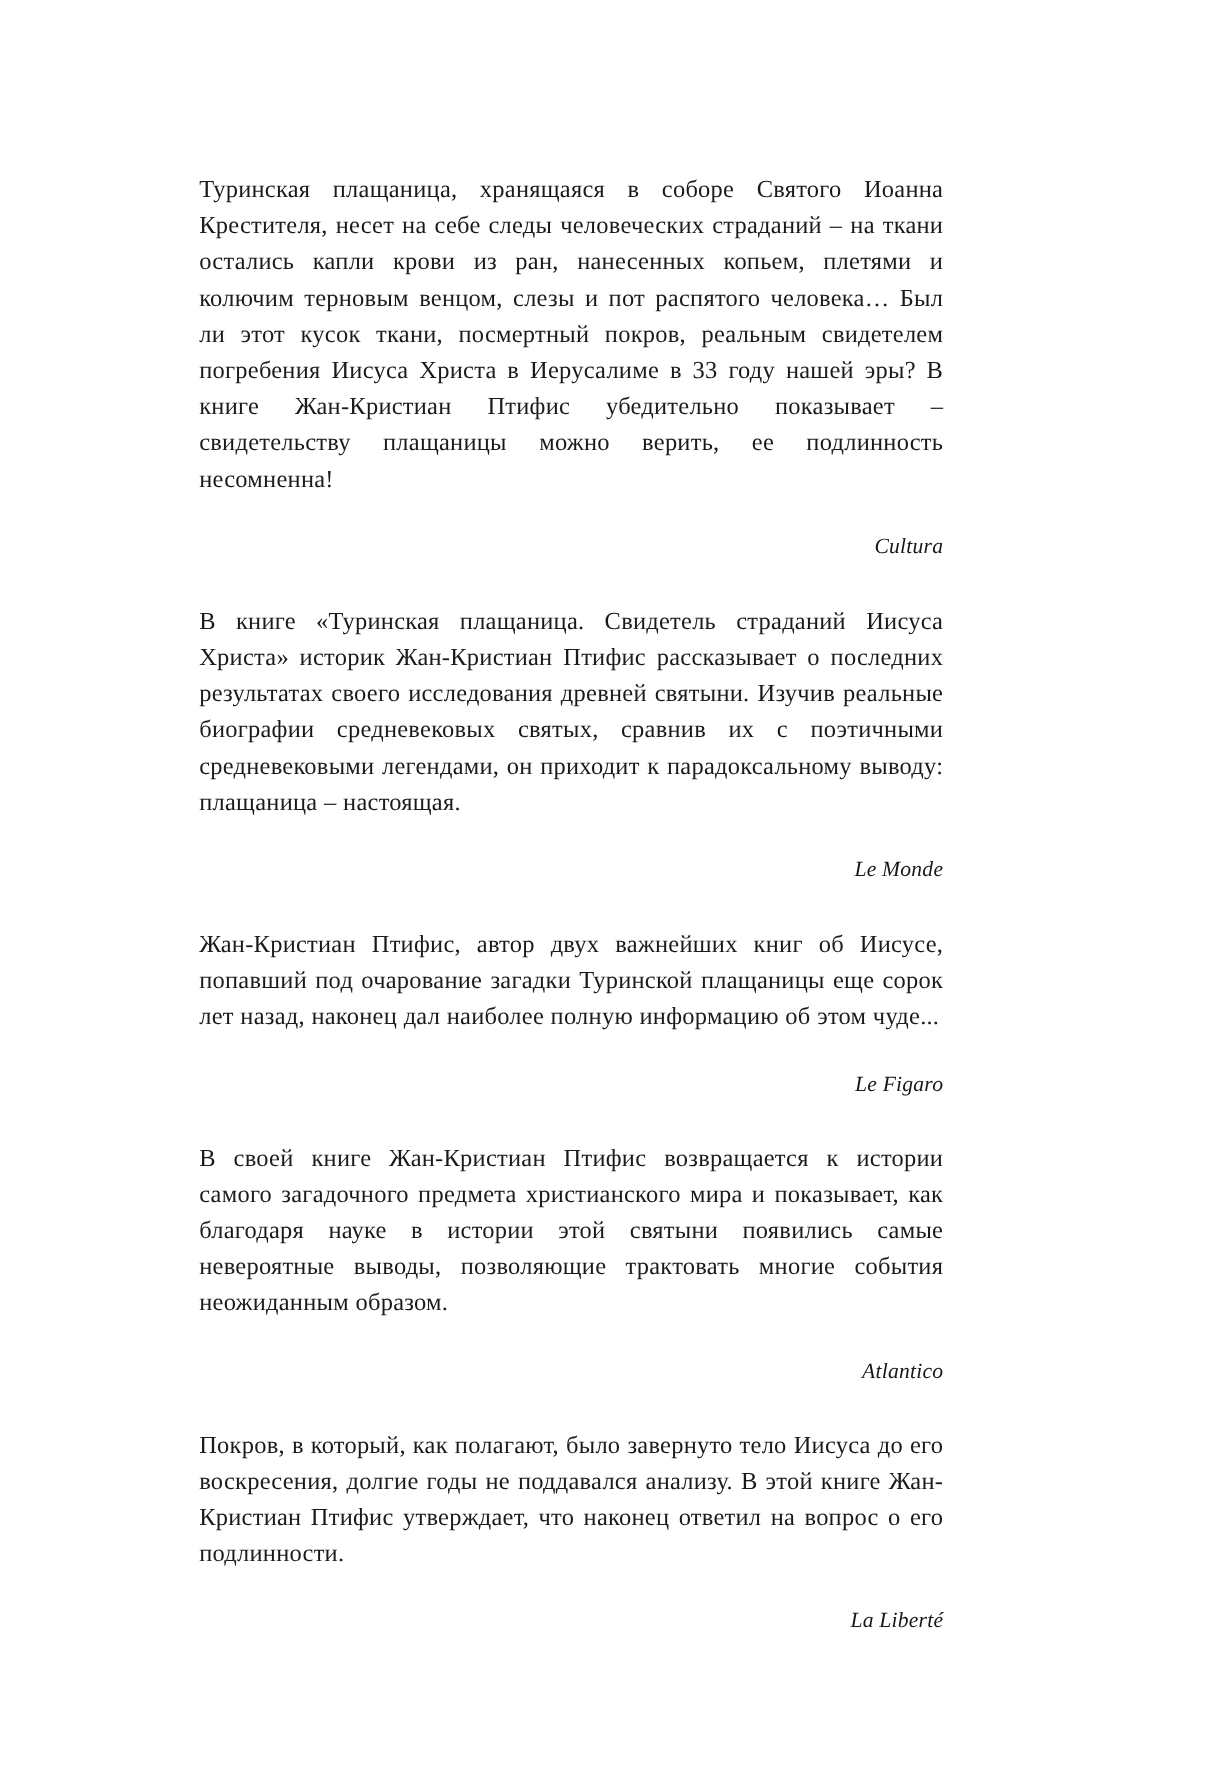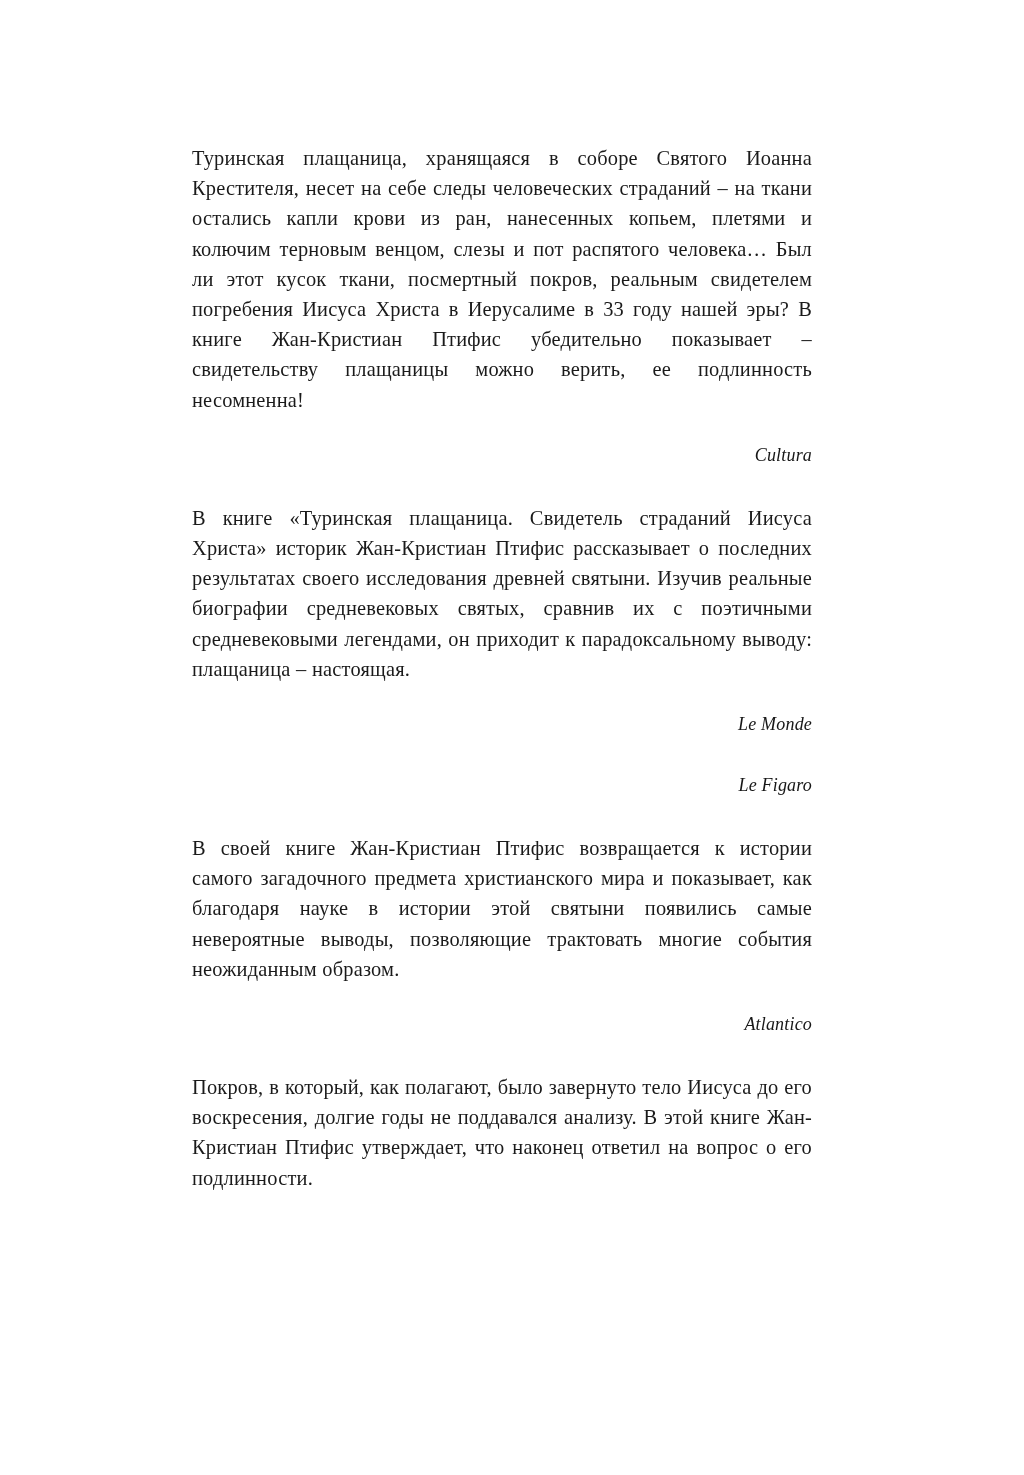--- a/index.html
+++ b/index.html
@@ -17,21 +17,21 @@
 
   .page {
     position: relative;
     width: 1024px;
     height: 1475px;
     background: #ffffff;
   }
 
   .text-column {
     position: absolute;
-    left: 192px;
+    left: 166px;
     top: 143px;
     width: 620px;
   }
 
   .quote-block {
     margin: 0 0 0 0;
   }
 
   .quote-block + .quote-block {
     margin-top: 35px;
@@ -70,26 +70,28 @@
       <p class="quote-text">Туринская плащаница, хранящаяся в соборе Святого Иоанна Крестителя, несет на себе следы человеческих страданий – на ткани остались капли крови из ран, нанесенных копьем, плетями и колючим терновым венцом, слезы и пот распятого человека… Был ли этот кусок ткани, посмертный покров, реальным свидетелем погребения Иисуса Христа в Иерусалиме в 33 году нашей эры? В книге Жан-Кристиан Птифис убедительно показывает – свидетельству плащаницы можно верить, ее подлинность несомненна!</p>
       <p class="attribution">Cultura</p>
     </div>
 
     <div class="quote-block">
       <p class="quote-text">В книге «Туринская плащаница. Свидетель страданий Иисуса Христа» историк Жан-Кристиан Птифис рассказывает о последних результатах своего исследования древней святыни. Изучив реальные биографии средневековых святых, сравнив их с поэтичными средневековыми легендами, он приходит к парадоксальному выводу: плащаница – настоящая.</p>
       <p class="attribution">Le Monde</p>
     </div>
 
     <div class="quote-block">
+      <p class="quote-text">Жан-Кристиан Птифис, автор двух важнейших книг об Иисусе, попавший под очарование загадки Туринской плащаницы еще сорок лет назад, наконец дал наиболее полную информацию об этом чуде...</p>
       <p class="attribution">Le Figaro</p>
     </div>
 
     <div class="quote-block">
       <p class="quote-text">В своей книге Жан-Кристиан Птифис возвращается к истории самого загадочного предмета христианского мира и показывает, как благодаря науке в истории этой святыни появились самые невероятные выводы, позволяющие трактовать многие события неожиданным образом.</p>
       <p class="attribution">Atlantico</p>
     </div>
 
     <div class="quote-block">
       <p class="quote-text">Покров, в который, как полагают, было завернуто тело Иисуса до его воскресения, долгие годы не поддавался анализу. В этой книге Жан-Кристиан Птифис утверждает, что наконец ответил на вопрос о его подлинности.</p>
+      <p class="attribution">La Liberté</p>
     </div>
 
   </div>
 </div>
 
 </body></html>

